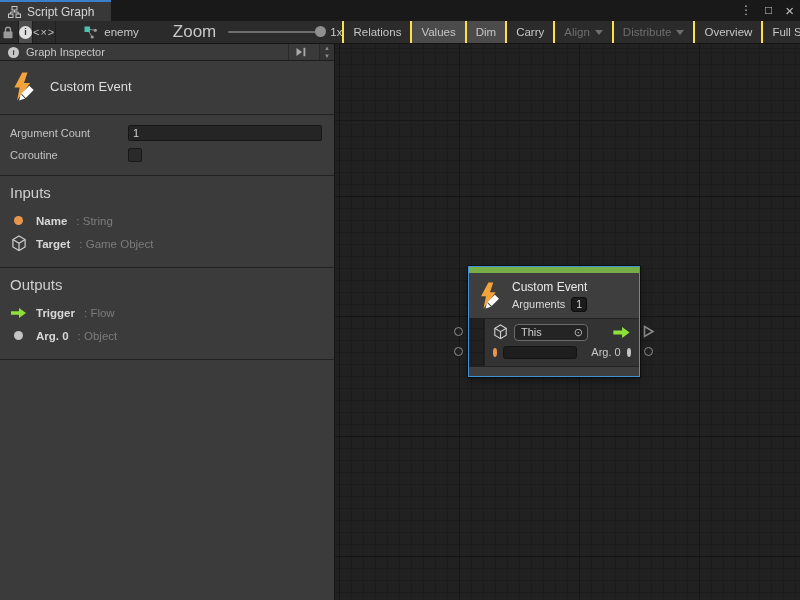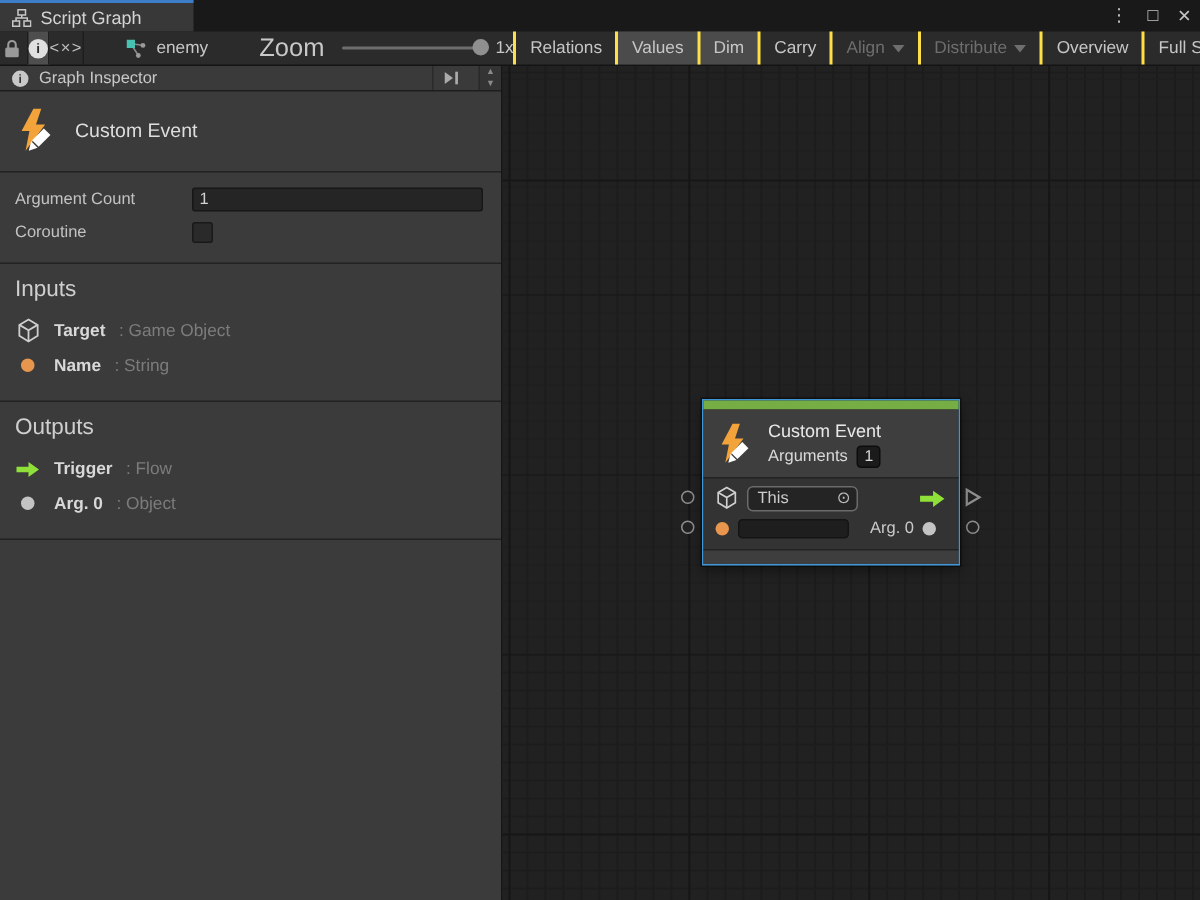--- a/index.html
+++ b/index.html
@@ -1,21 +1,21 @@
 <!DOCTYPE html>
 <html><head>
 <meta charset="utf-8">
 <style>
   * { margin:0; padding:0; box-sizing:border-box; }
   html,body { width:800px; height:600px; overflow:hidden; background:#191919;
     font-family:"Liberation Sans", sans-serif; -webkit-font-smoothing:antialiased; }
 
   
   .tabbar { position:absolute; top:0; left:0; width:800px; height:21px; background:#191919; }
-  .tab { position:absolute; left:0; top:0; height:21px; width:129px; background:#383838;
+  .tab { position:absolute; left:0; top:0; height:21px; width:111px; background:#383838;
     border-top:2px solid #3D7EC8; display:flex; align-items:center; gap:6px; padding:0 8px; }
   .tab-label { font-size:12px; color:#D4D4D4; white-space:nowrap; }
   .win-controls { position:absolute; right:6px; top:0; height:21px; display:flex; align-items:center; gap:13px; color:#C2C2C2; }
   .win-controls span { font-size:12px; line-height:21px; cursor:default; }
   .glyph-close { font-size:15px !important; }
 
   
   .toolbar { position:absolute; top:21px; left:0; width:800px; height:23px; background:#2B2B2B;
     border-bottom:1px solid #141414; display:flex; align-items:stretch; }
   .icon-btn { display:flex; align-items:center; justify-content:center; border-right:1px solid #1F1F1F; }
@@ -90,21 +90,21 @@
   
   .node { position:absolute; left:133px; top:222px; width:172px; border:1px solid #3E96D9;
     box-shadow:0 0 0 1px rgba(0,0,0,.45), 0 3px 8px rgba(0,0,0,.45); }
   .node-accent { height:6px; background:#76AE45; }
   .node-header { height:45px; background:#3E3E3E; display:flex; align-items:center; gap:9px; padding:0 8px; }
   .node-title { font-size:12px; color:#E9E9E9; line-height:14px; white-space:nowrap; }
   .node-args { display:flex; align-items:center; margin-top:3px; }
   .node-args-label { font-size:11px; color:#D9D9D9; }
   .mini-field { width:16px; height:15px; margin-left:6px; background:#1B1B1B; border:1px solid #0D0D0D;
     border-radius:3px; color:#D9D9D9; font-size:10.5px; display:flex; align-items:center; justify-content:center; }
-  .node-body { background:#333333; border-top:1px solid #232323; padding:3px 8px 4px 8px; }
+  .node-body { background:#333333; border-top:1px solid #232323; padding:3px 8px 4px 8px;margin-left:16px; }
   .n-row { display:flex; align-items:center; height:20px; gap:6px; }
   .this-dropdown { width:74px; height:17px; background:#242424; border:1px solid #6B6B6B; border-radius:4px;
     display:flex; align-items:center; padding:0 4px 0 6px; }
   .this-label { font-size:11px; color:#CCCCCC; flex:1; }
   .picker-glyph { font-size:11px; color:#BBBBBB; line-height:11px; }
   .flow-arrow-slot { margin-left:auto; display:flex; align-items:center; }
   .arg-input { width:74px; height:13px; background:#1E1E1E; border:1px solid #141414; border-radius:3px; outline:none; }
   .arg-label { font-size:11px; color:#C9C9C9; margin-left:8px; white-space:nowrap; }
   .node-footer { height:10px; background:#3E3E3E; border-top:1px solid #232323; }
 
@@ -229,34 +229,34 @@
       <div class="field-row" style="margin-top:2px;">
         <span class="field-label">Coroutine</span>
         <span class="checkbox"></span>
       </div>
     </div>
 
     <div class="section ports-section">
       <div class="ports-title">Inputs</div>
       <div class="port-row">
         <span class="picon">
+            <span class="dot dot-orange"></span>
+          </span>
+        <span class="pname">Name</span>
+        <span class="ptype"><span>:</span> <span>String</span></span>
+      </div>
+      <div class="port-row">
+        <span class="picon">
           <svg width="16" height="17" viewBox="0 0 16 17">
             <path d="M8 1 L14.1 4.6 V11.9 L8 15.6 L1.9 11.9 V4.6 Z" fill="none" stroke="#CFCFCF" stroke-width="1.2"></path>
             <path d="M1.9 4.6 L8 8.2 L14.1 4.6 M8 8.2 V15.6" fill="none" stroke="#CFCFCF" stroke-width="1.2"></path>
           </svg>
         </span>
         <span class="pname">Target</span>
         <span class="ptype"><span>:</span> <span>Game Object</span></span>
-      </div>
-      <div class="port-row">
-        <span class="picon">
-            <span class="dot dot-orange"></span>
-          </span>
-        <span class="pname">Name</span>
-        <span class="ptype"><span>:</span> <span>String</span></span>
       </div>
     </div>
 
     <div class="section ports-section">
       <div class="ports-title">Outputs</div>
       <div class="port-row">
         <span class="picon">
           <svg width="17" height="12" viewBox="0 0 17 12">
             <path d="M1 4.2 H9 V1 L16 6 L9 11 V7.8 H1 Z" fill="#8FE13A"></path>
           </svg>

